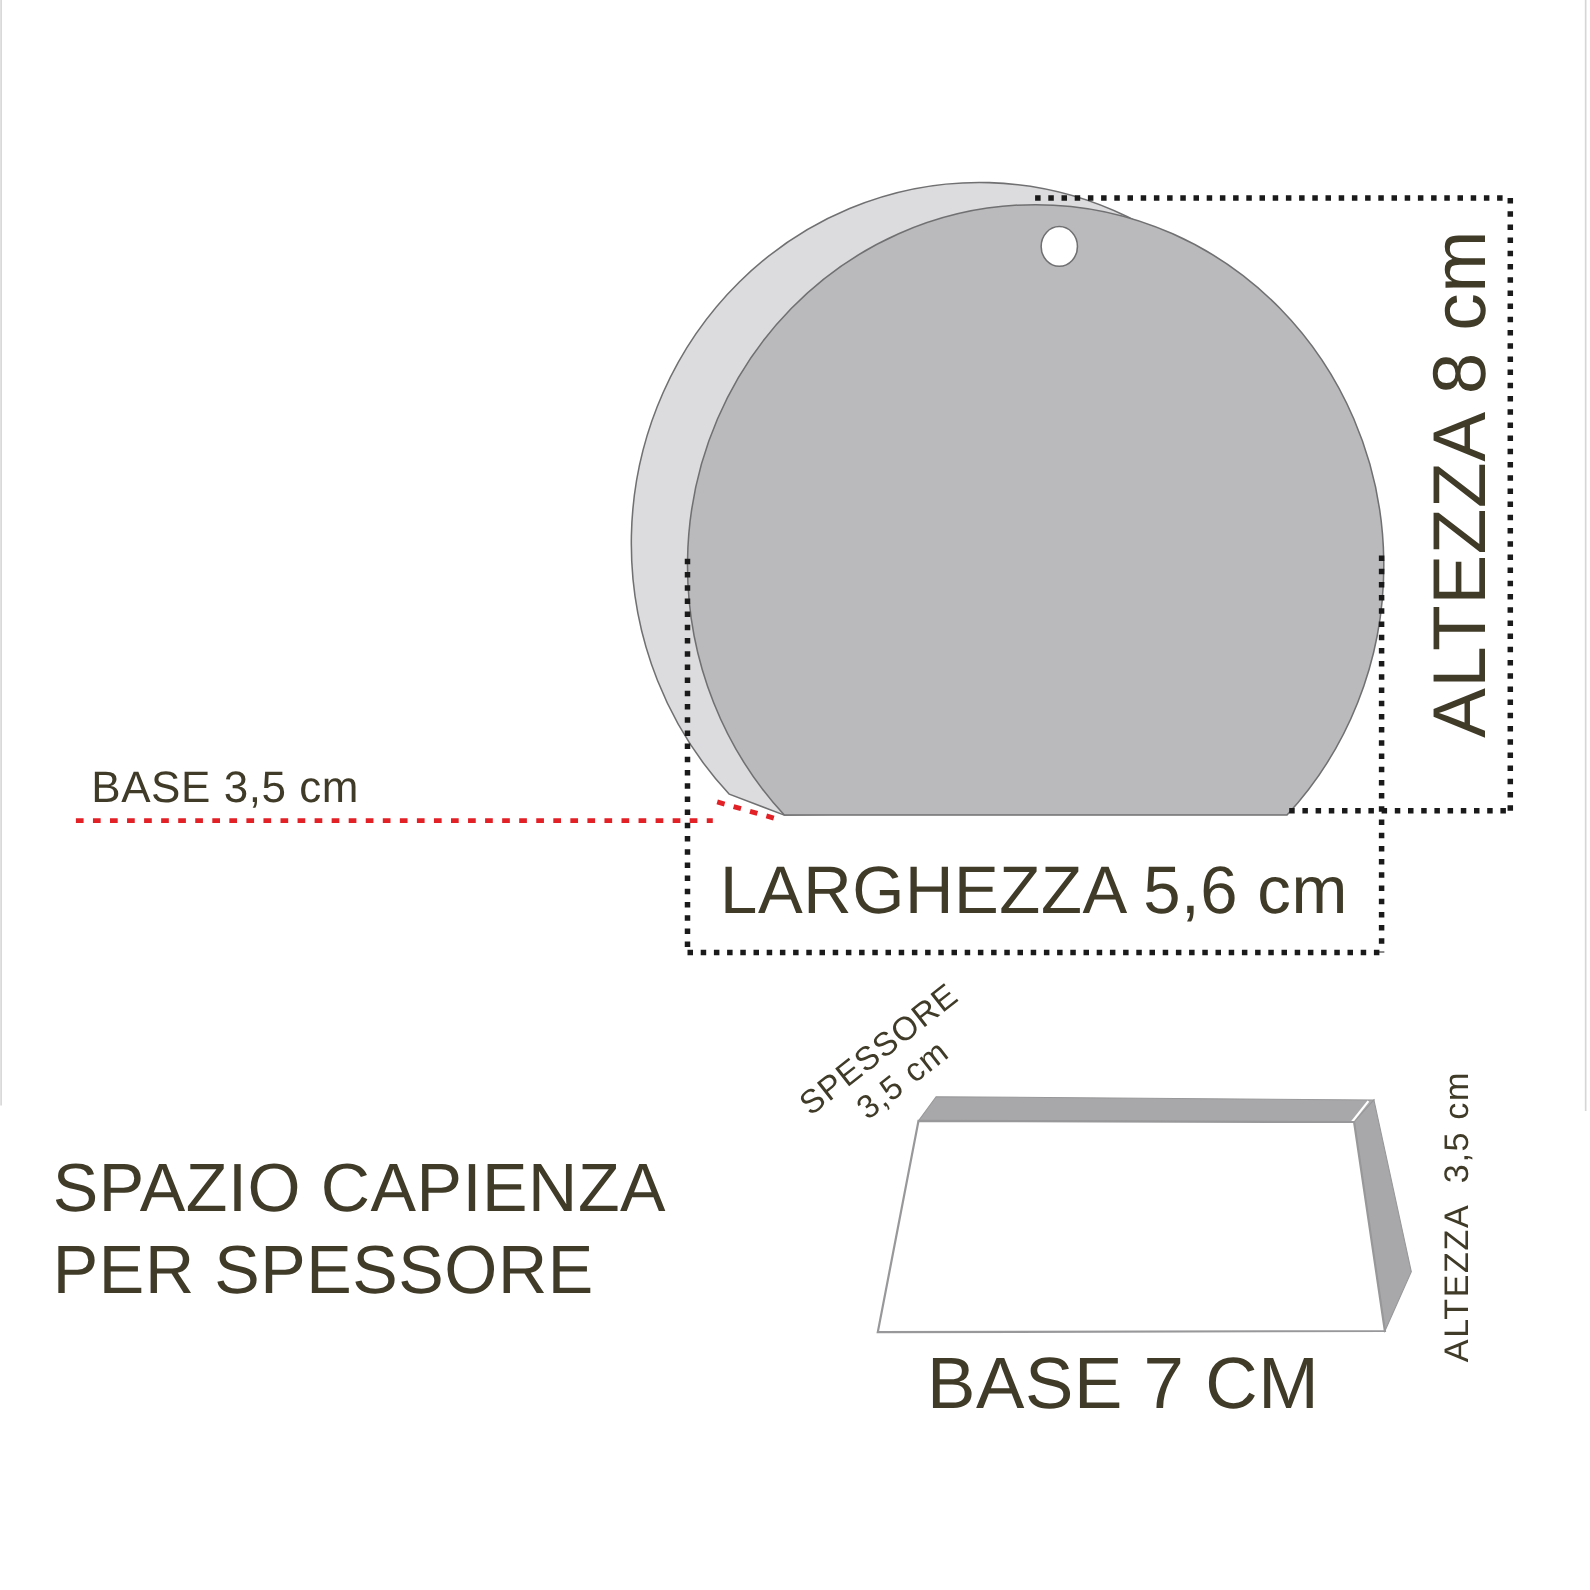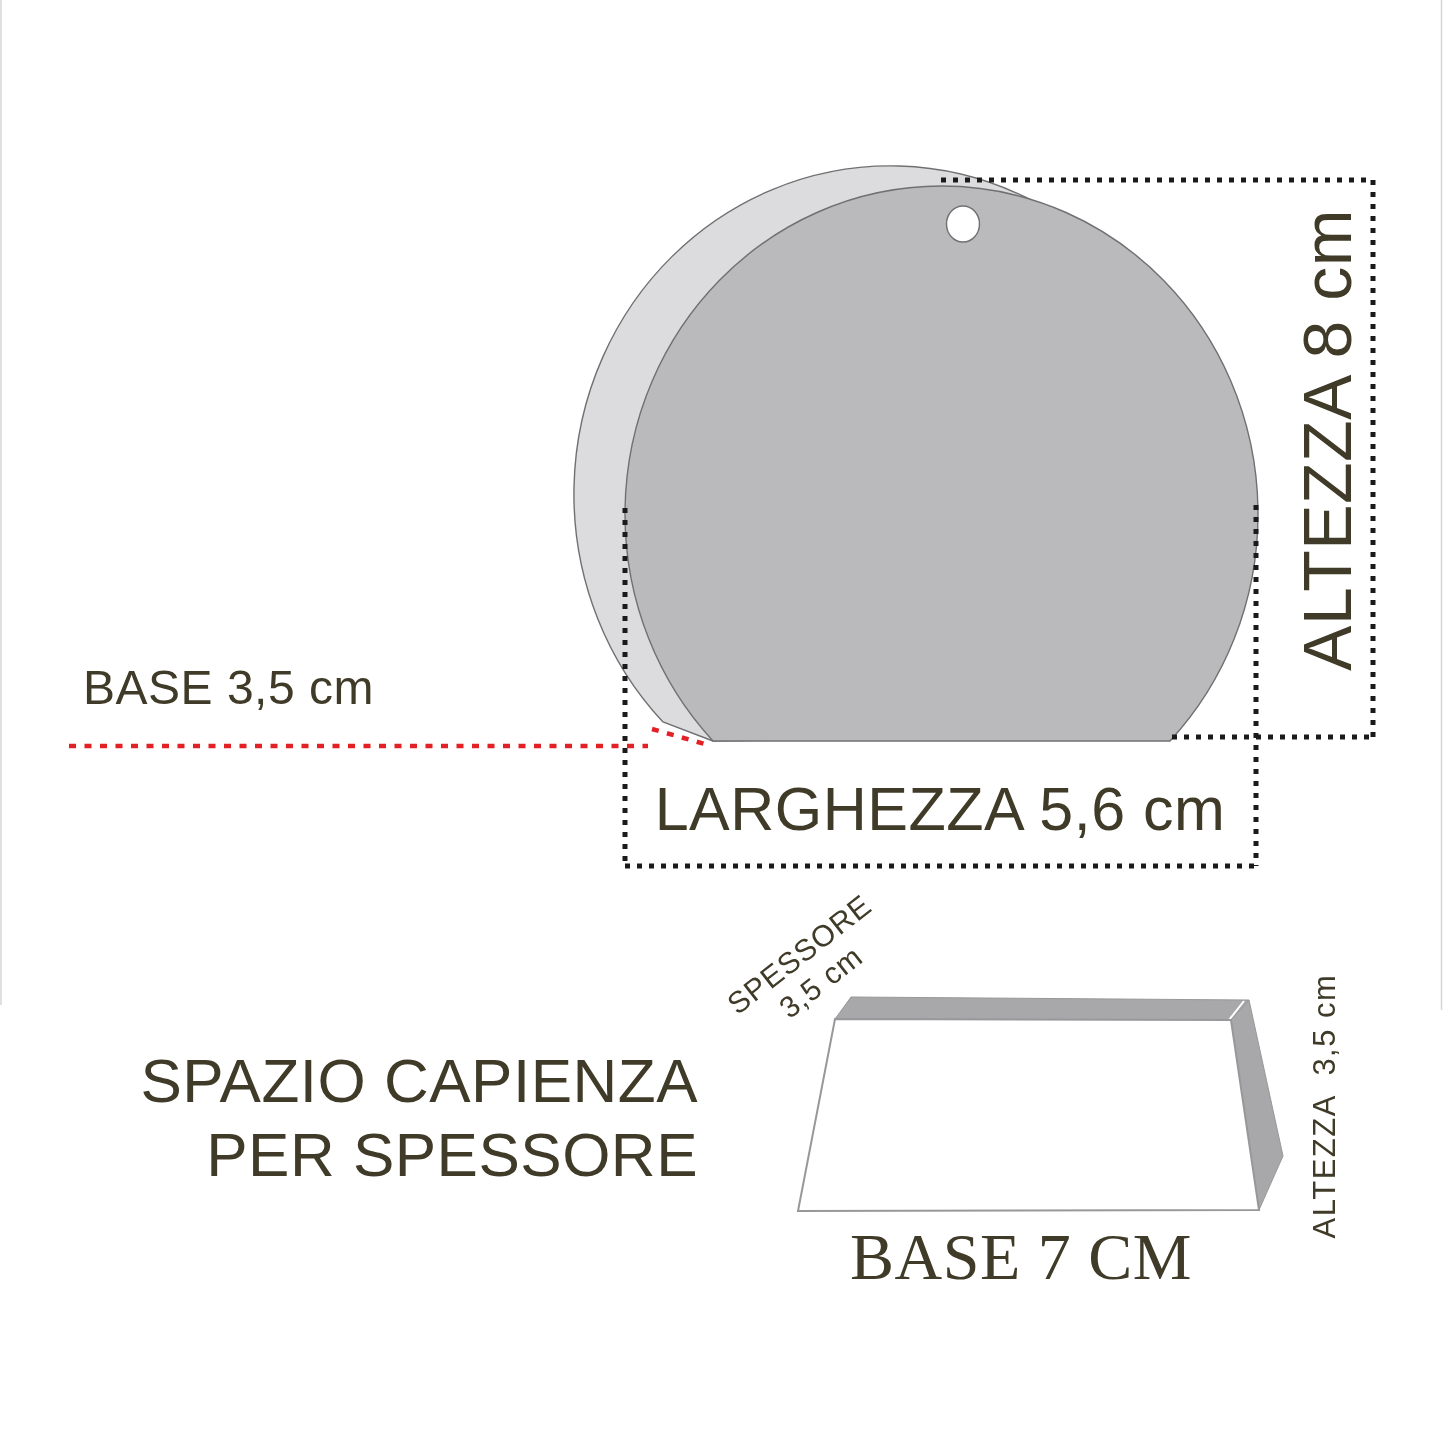--- a/index.html
+++ b/index.html
@@ -23,53 +23,52 @@
   .label {
     position: absolute;
     color: var(--label-text, #3F3B28);
     font-family: "Liberation Sans", sans-serif;
     white-space: nowrap;
     letter-spacing: 0.5px;
     line-height: 1;
   }
   .label-base-35 {
     left: 83px;
-    top: 664px;
-    font-size: 48px;
+    top: 696px;
+    font-size: 40px;
     text-align: right;
   }
   .label-larghezza {
     left: 625px;
     top: 779px;
     width: 630px;
     text-align: center;
     font-size: 61px;
   }
   .label-altezza-8 {
     left: 1327px;
     top: 440px;
     font-size: 68px;
     transform: translate(-50%, -50%) rotate(-90deg);
   }
   .label-spazio {
     left: 48px;
     top: 1044px;
     width: 650px;
-    text-align: right;
+    text-align: left;
     font-size: 62px;
     line-height: 74px;
   }
   .label-spazio span { display: block; }
   .label-base-7 {
     left: 816px;
     top: 1224px;
     width: 410px;
     text-align: center;
     font-size: 66px;
-    font-family: Liberation Serif, serif;
   }
   .label-spessore {
     left: 810px;
     top: 968px;
     font-size: 30px;
     line-height: 35px;
     text-align: center;
     transform: translate(-50%, -50%) rotate(-38deg);
     letter-spacing: 1px;
   }

